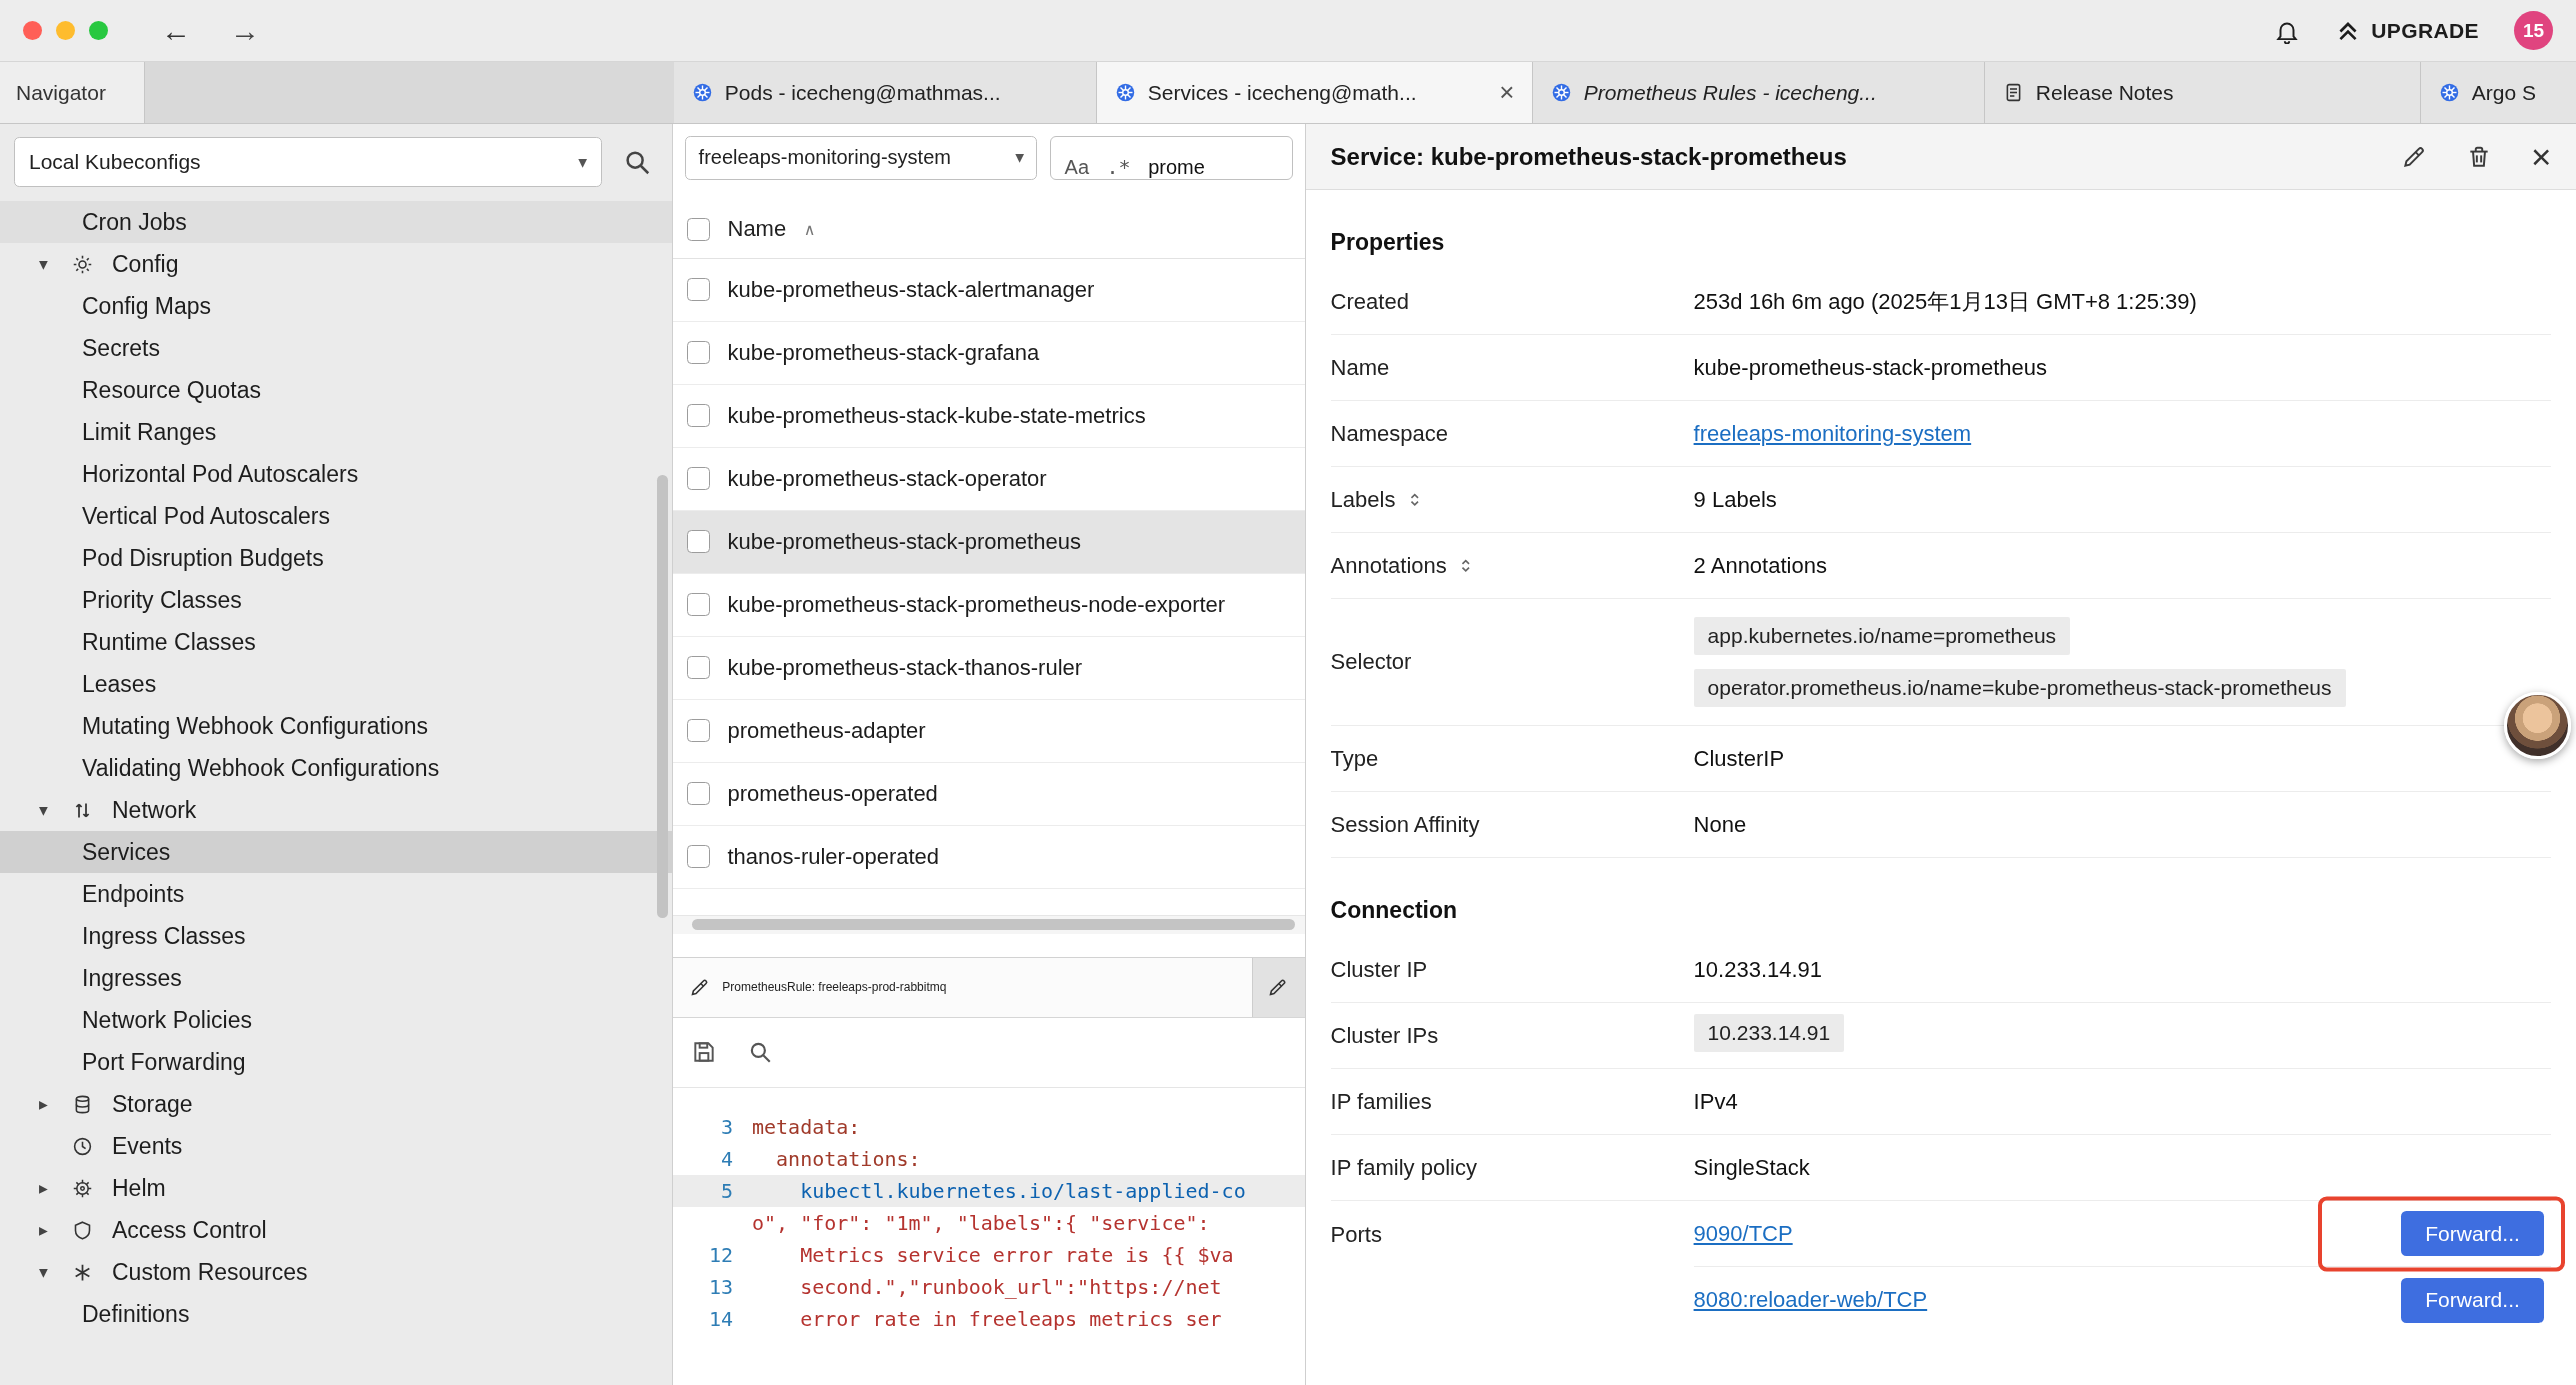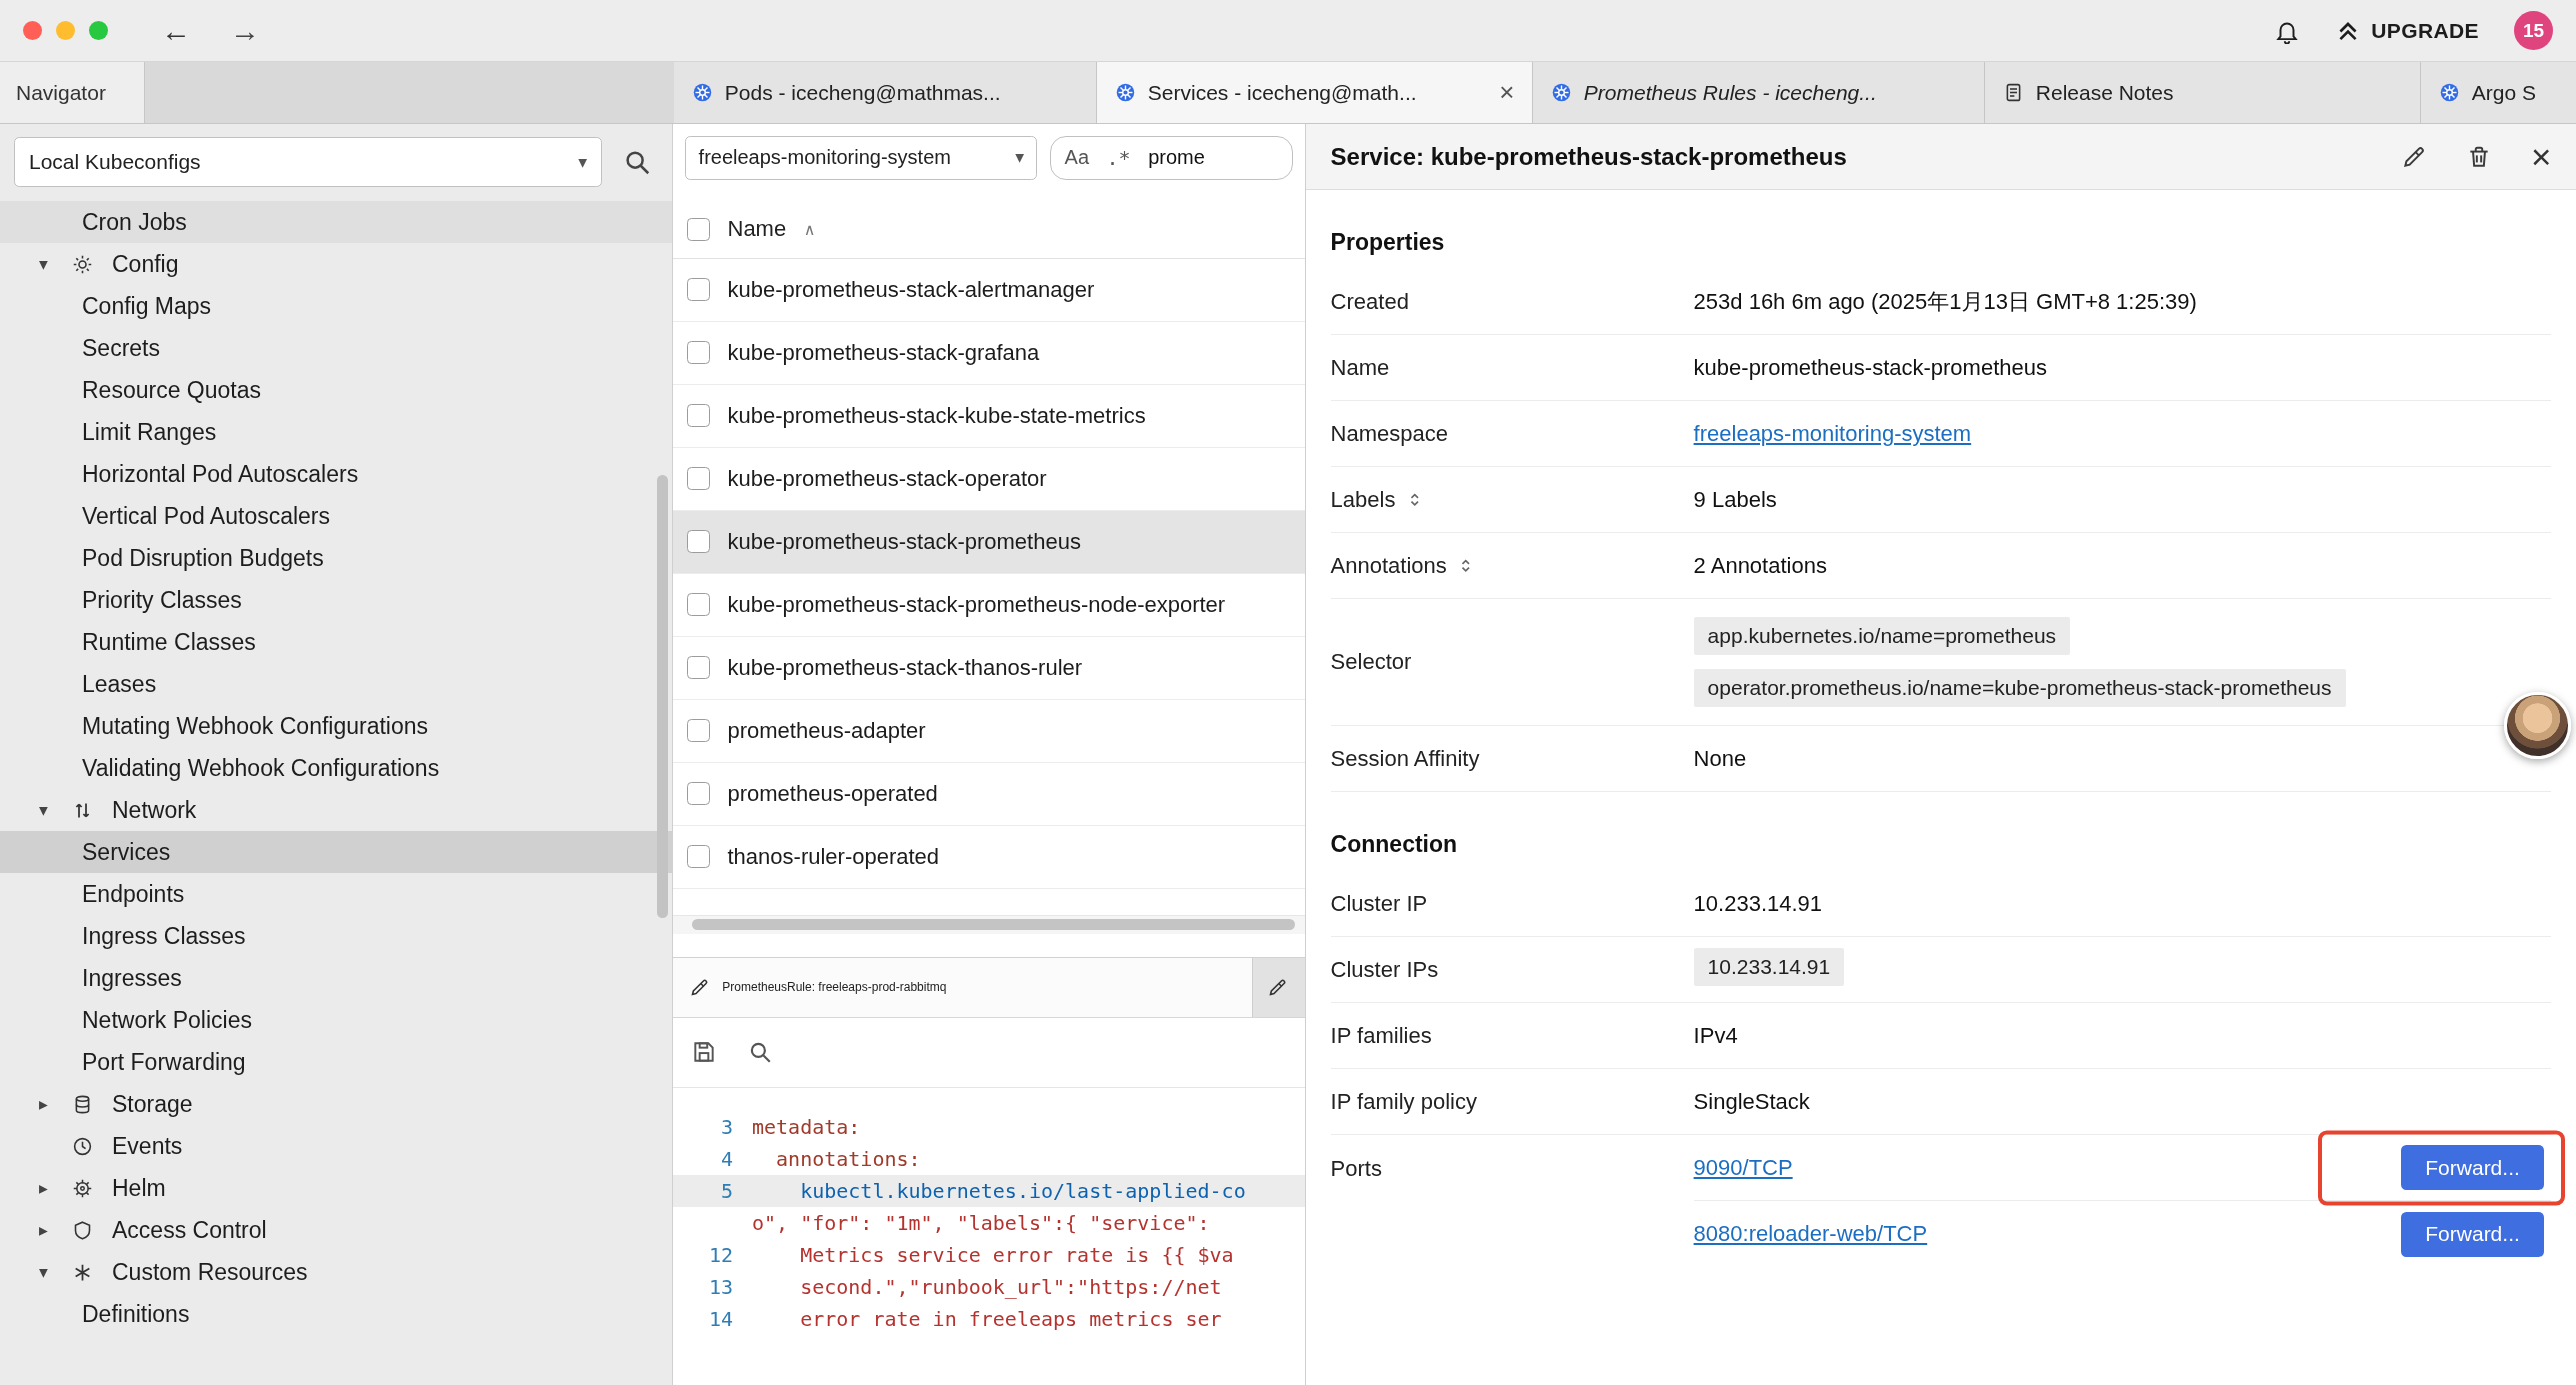--- a/index.html
+++ b/index.html
@@ -44,21 +44,21 @@
   .nav-row .chev{width:33px;color:#444;font-size:17.5px}
   .nav-row .nic{width:40px;color:#333;display:flex;align-items:center}
   .nav-row.sel{background:#d0d0d0}
   .nav-row.hl{background:#dfdfdf}
   .sb-thumb{position:absolute;right:4.4px;top:351px;width:10.5px;height:443px;background:#c3c3c3;border-radius:5.3px}
 
   
   .middle{width:633px;flex:none;background:#fff;display:flex;flex-direction:column;border-right:0.9px solid #cfcfcf;min-height:0}
   .mtoolbar{height:59px;flex:none;display:flex;align-items:center;gap:12.3px;padding:8.8px 12.3px 0 12.3px}
   .nsselect{width:352px;height:44px;border:0.9px solid #c0c0c0;border-radius:5.3px;background:#fff;display:flex;align-items:center;justify-content:space-between;padding:0 12.3px;font-size:20px;color:#222;flex:none}
-  .sfield{flex:1;height:44px;border:0.9px solid #c0c0c0;border-radius:16px;background:#fff;display:flex;align-items:center;gap:17.5px;padding:0 14px;font-size:20px;overflow:hidden;white-space:nowrap}
+  .sfield{flex:1;height:44px;border:0.9px solid #c0c0c0;border-radius:6px;background:#fff;display:flex;align-items:flex-end;gap:17.5px;padding:0 14px;font-size:20px;overflow:hidden;white-space:nowrap}
   .sfield .tg{color:#555}
   .sfield .tg.rx{font-family:"DejaVu Sans Mono",monospace}
   .sfield .q{color:#111}
   .thead{margin-top:17.5px;height:58px;flex:none;display:flex;align-items:center;gap:17.5px;padding:0 14px;border-bottom:0.9px solid #e2e2e2;color:#222;font-size:22px}
   .sortc{color:#777;font-size:16px}
   .cb{width:23px;height:23px;border:1.8px solid #9c9c9c;border-radius:4.4px;background:#fff;flex:none}
   .trow{height:63px;flex:none;display:flex;align-items:center;gap:17.5px;padding:0 14px;border-bottom:0.9px solid #ececec;font-size:22px;color:#1c1c1c;white-space:nowrap;overflow:hidden}
   .trow.sel{background:#e4e4e4}
   .tspacer{height:26px;flex:none}
   .hscroll{height:19px;flex:none;position:relative;background:#f5f5f5;border-top:0.9px solid #e6e6e6}
@@ -538,20 +538,24 @@
           <div class="prop-value">2 Annotations</div>
         </div>
         <div class="prop-row selector">
           <div class="prop-label">Selector</div>
           <div class="prop-value selvals">
             <span class="badge">app.kubernetes.io/name=prometheus</span>
             <span class="badge">operator.prometheus.io/name=kube-prometheus-stack-prometheus</span>
           </div>
         </div>
         <div class="prop-row">
+          <div class="prop-label">Type</div>
+          <div class="prop-value">ClusterIP</div>
+        </div>
+        <div class="prop-row">
           <div class="prop-label">Session Affinity</div>
           <div class="prop-value">None</div>
         </div>
 
         <div class="sec-heading">Connection</div>
 
         <div class="prop-row">
           <div class="prop-label">Cluster IP</div>
           <div class="prop-value">10.233.14.91</div>
         </div>

